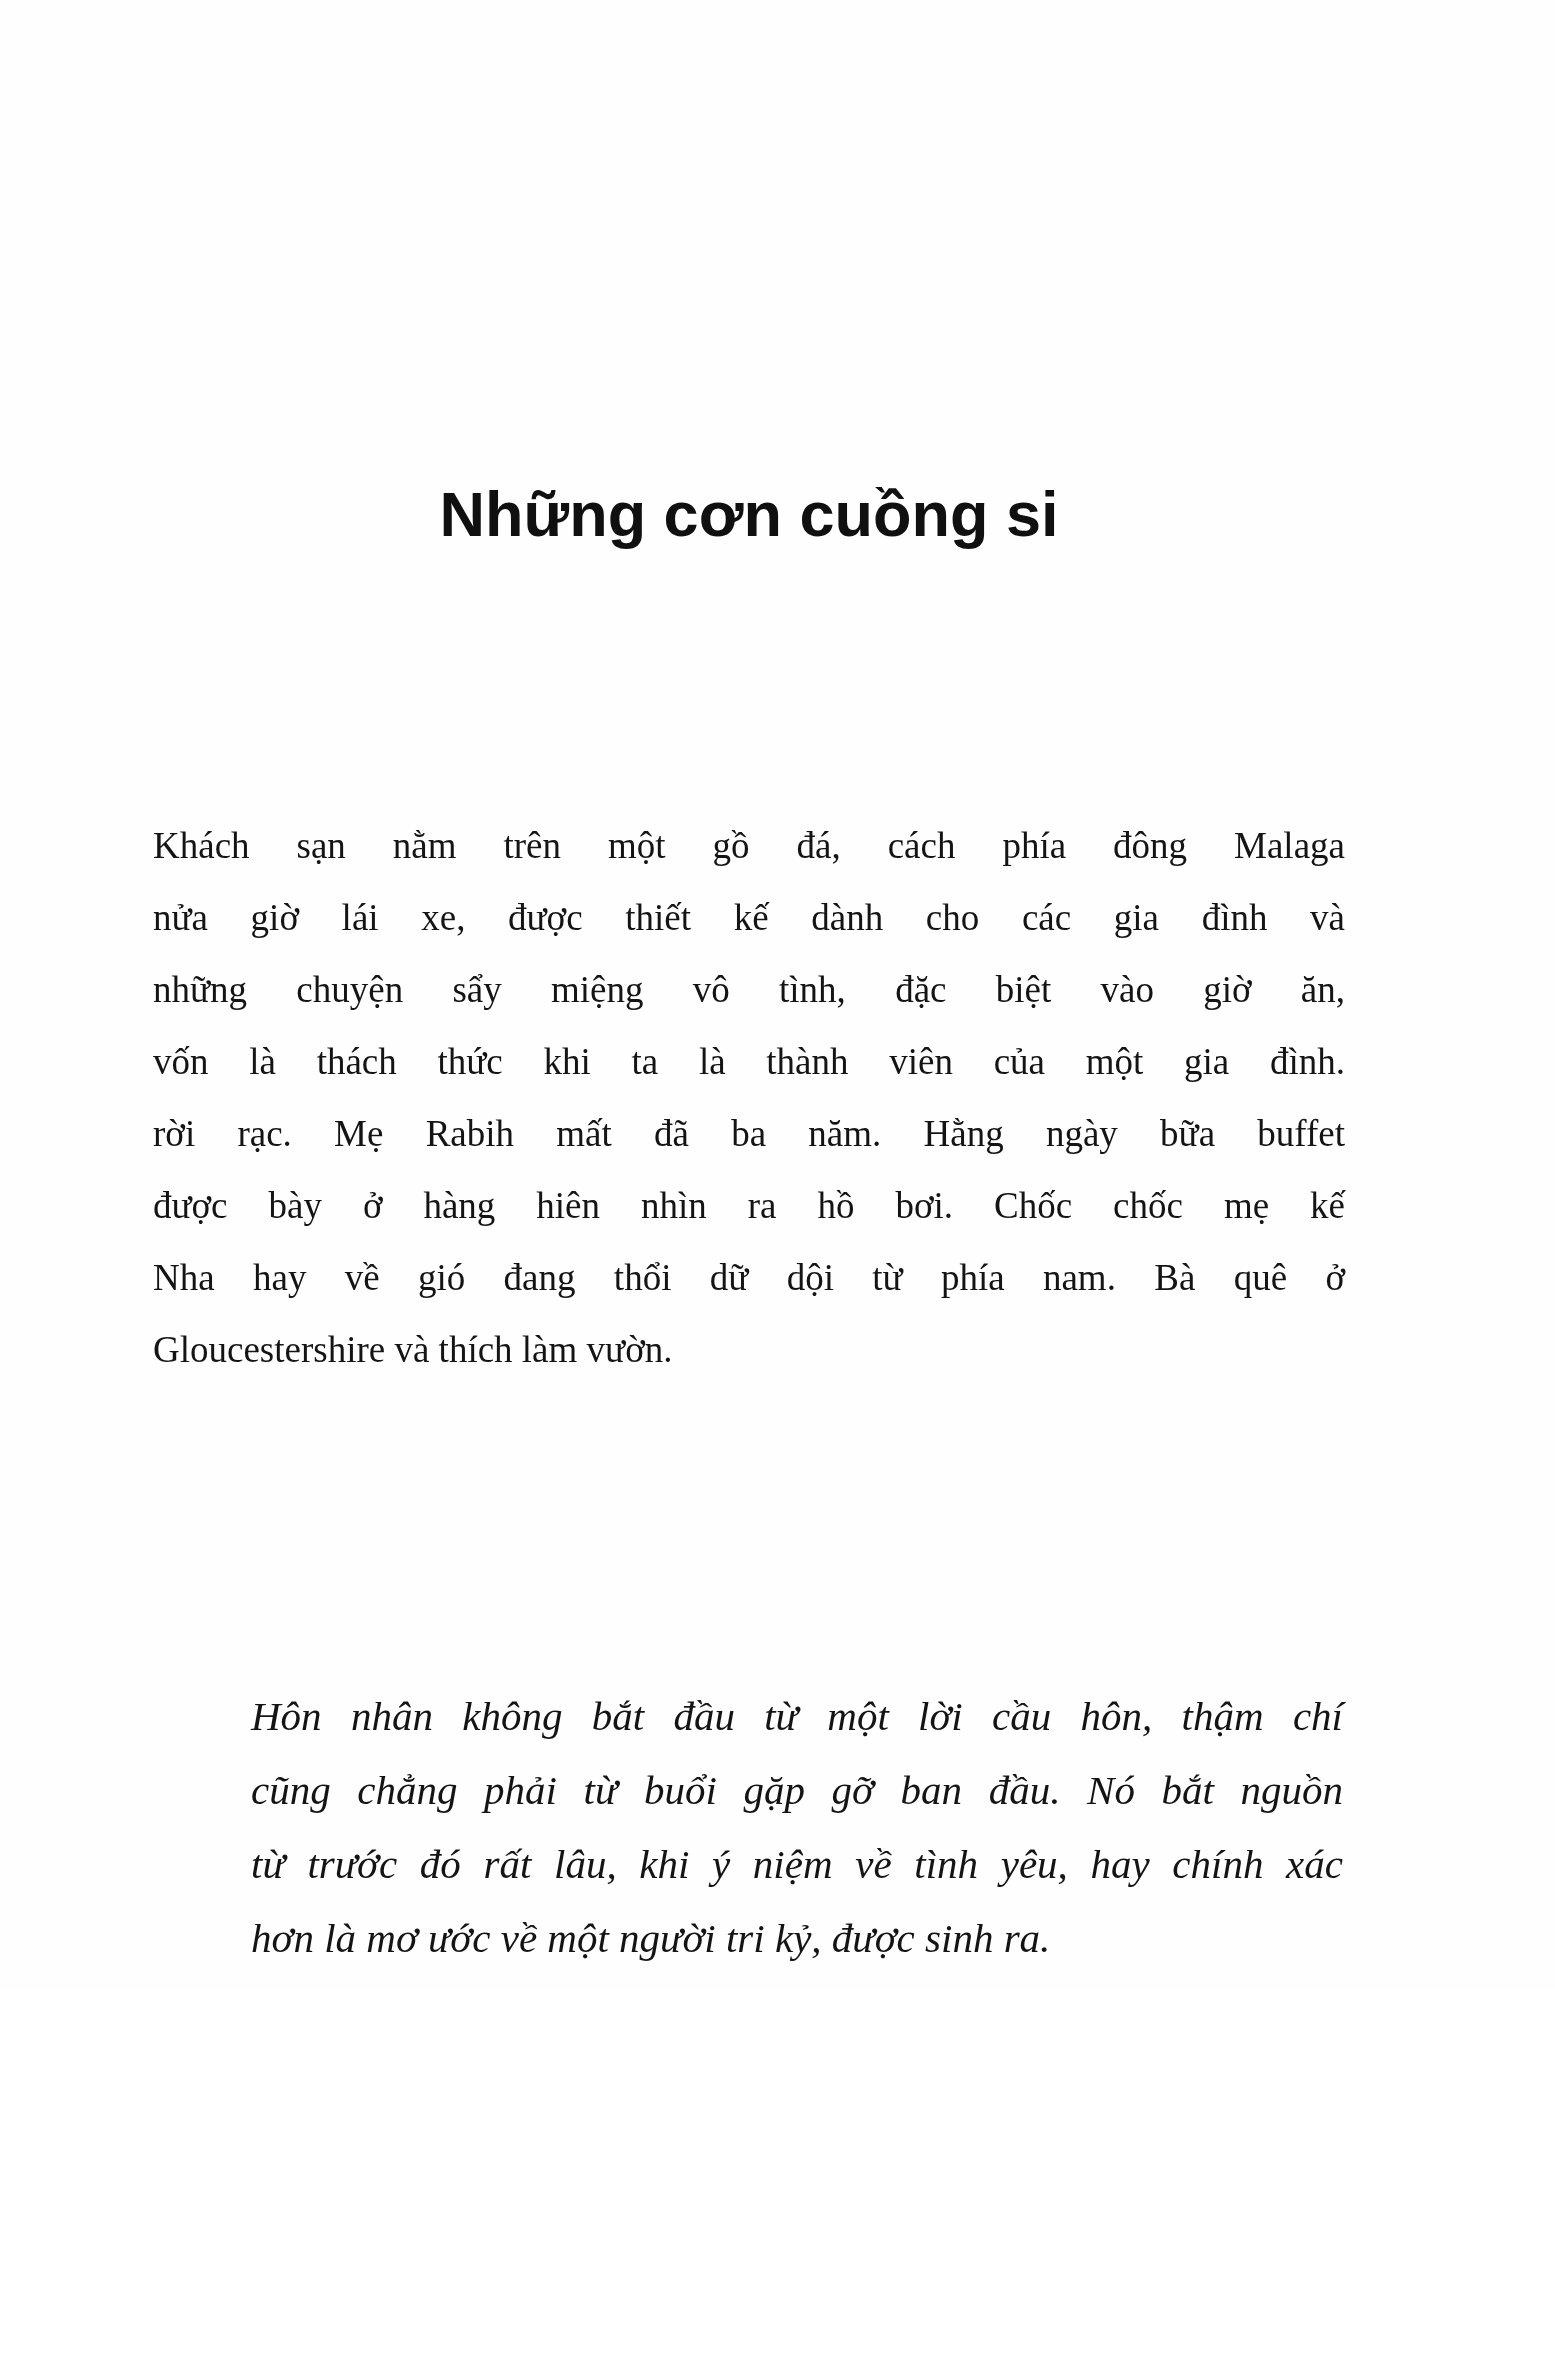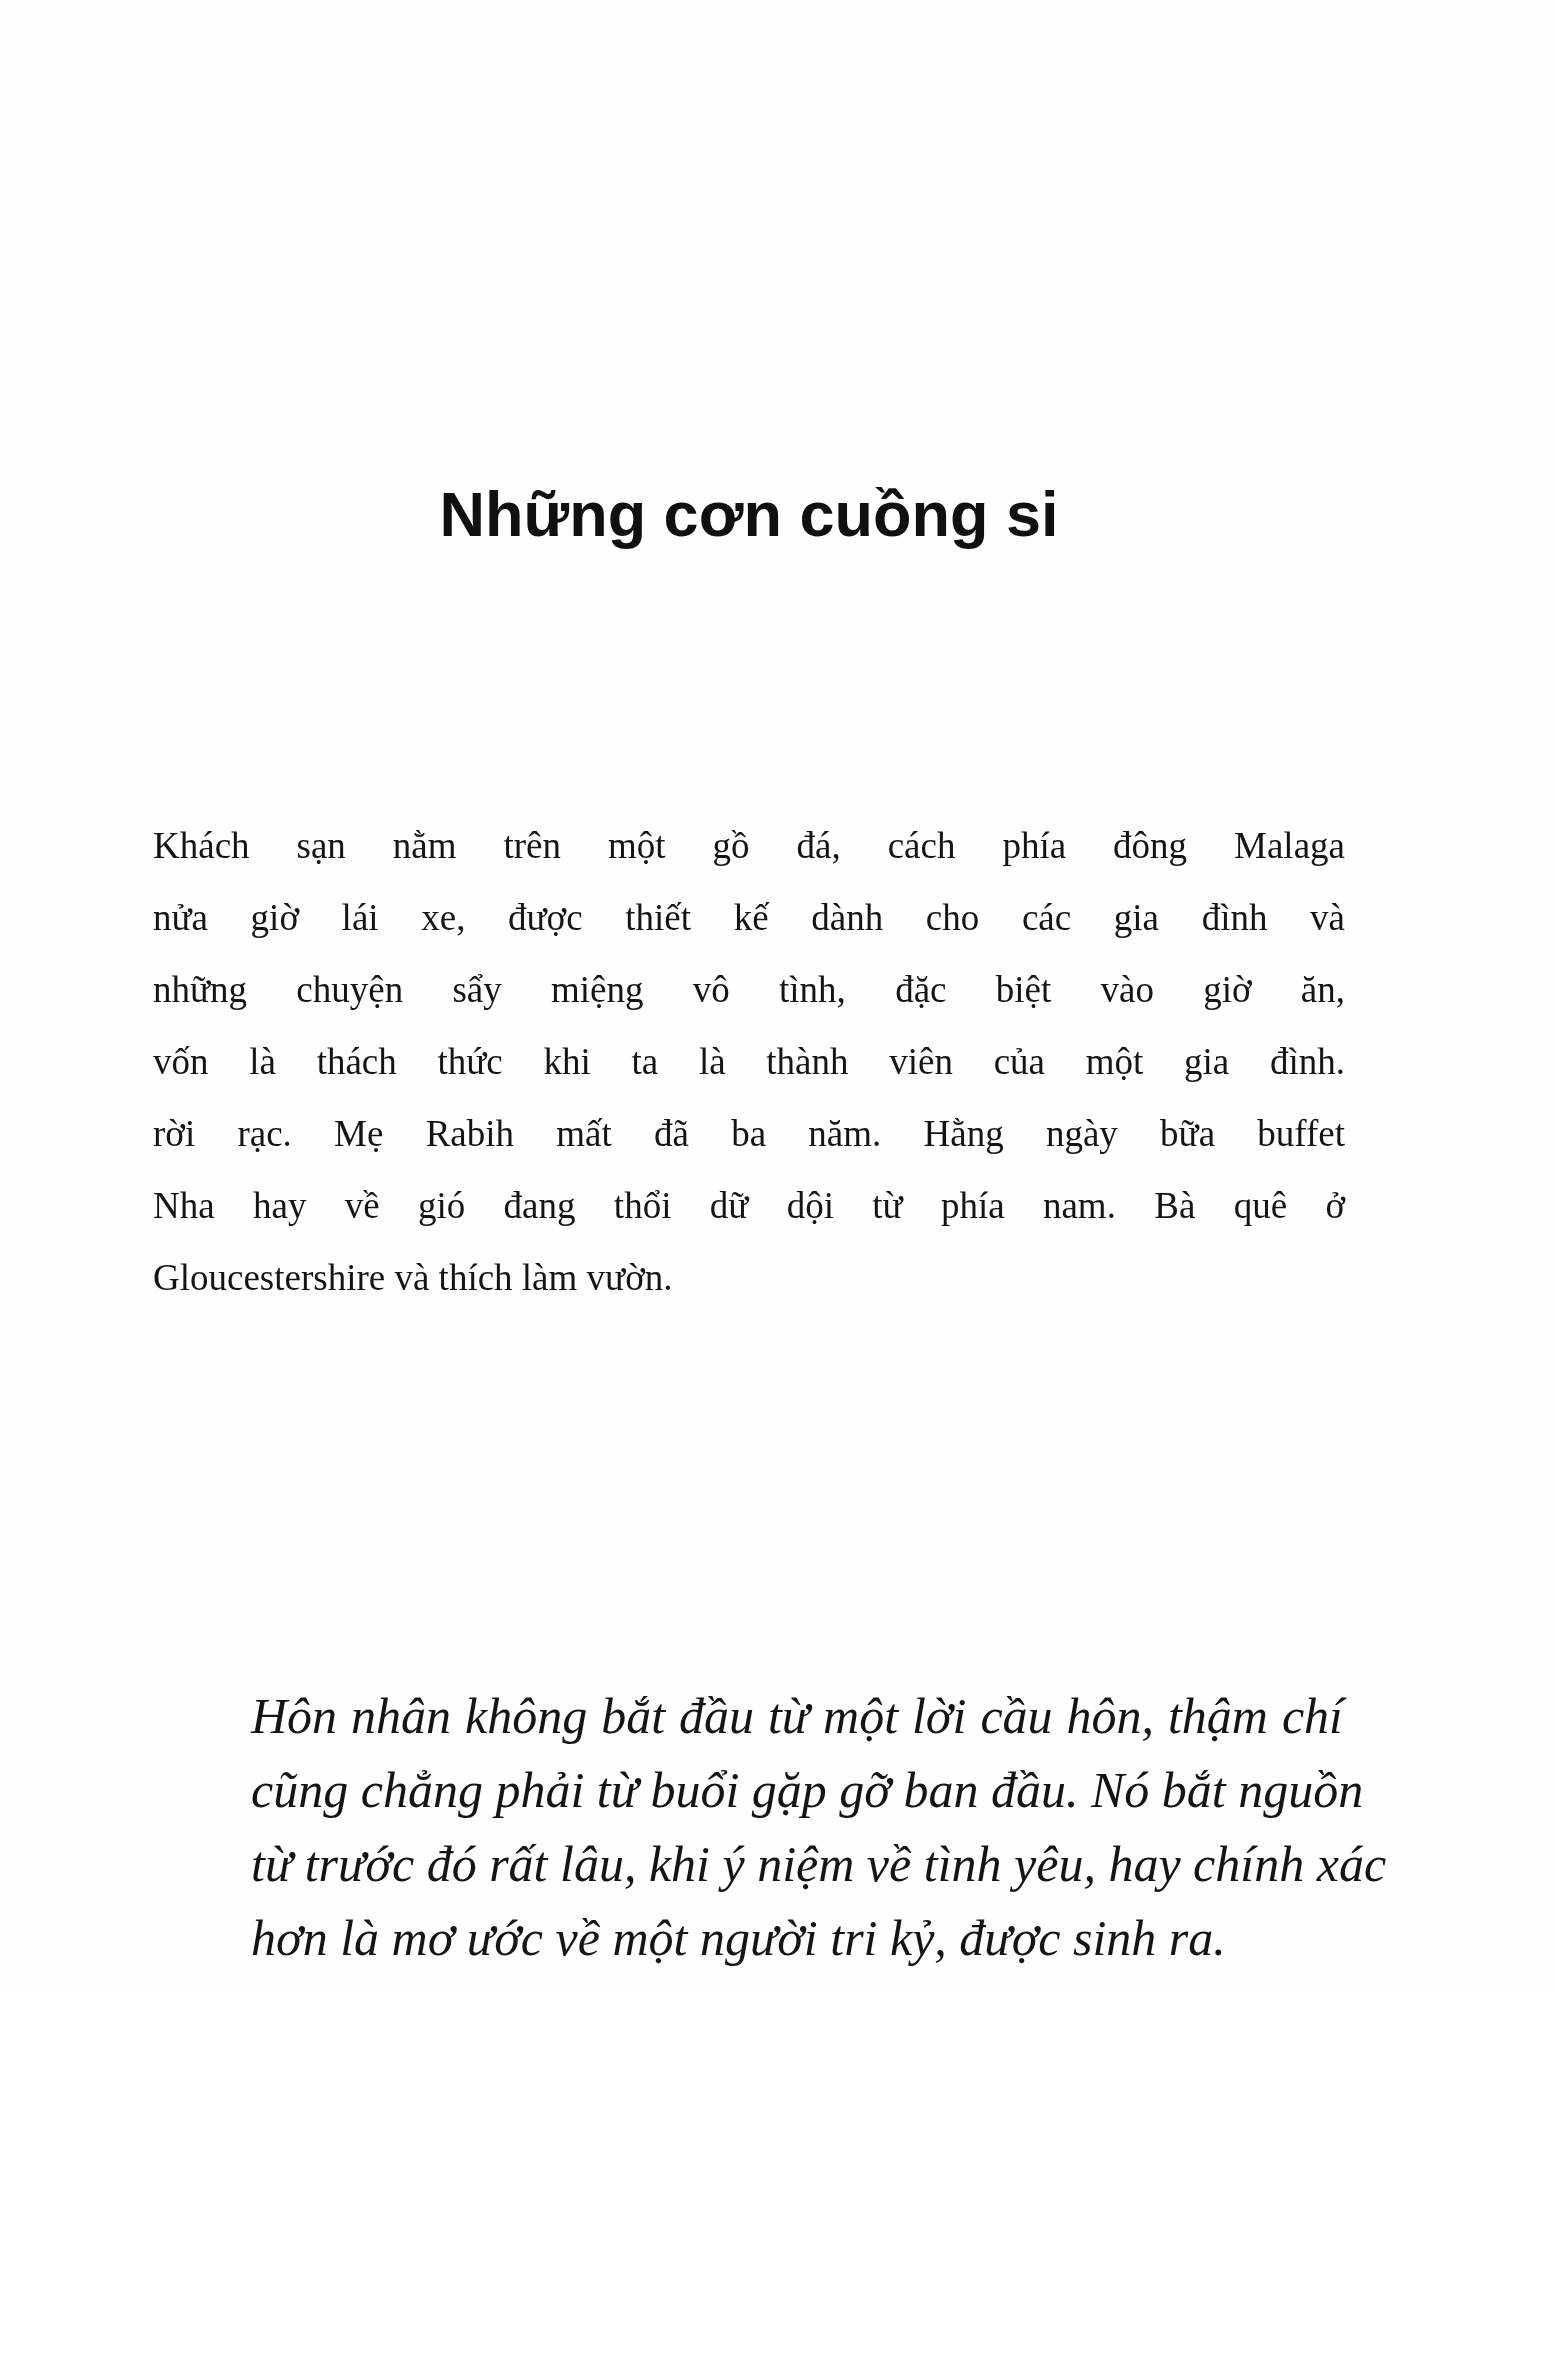--- a/index.html
+++ b/index.html
@@ -46,21 +46,21 @@
   }
   .body-paragraph .line.last {
     text-align-last: left;
   }
   .quote-block {
     position: absolute;
     top: 1679px;
     left: 251px;
     width: 1092px;
     font-style: italic;
-    font-size: 50px;
+    font-size: 41px;
     line-height: 74px;
   }
   .quote-block .line {
     text-align: justify;
     text-align-last: justify;
     height: 74px;
     white-space: nowrap;
   }
   .quote-block .line.last {
     text-align-last: left;
@@ -82,20 +82,21 @@
 <div class="page">
 
   <h1 class="chapter-title">Những cơn cuồng si</h1>
 
   <div class="body-paragraph">
     <div class="line">Khách sạn nằm trên một gồ đá, cách phía đông Malaga</div>
     <div class="line">nửa giờ lái xe, được thiết kế dành cho các gia đình và</div>
     <div class="line">những chuyện sẩy miệng vô tình, đặc biệt vào giờ ăn,</div>
     <div class="line">vốn là thách thức khi ta là thành viên của một gia đình.</div>
     <div class="line">rời rạc. Mẹ Rabih mất đã ba năm. Hằng ngày bữa buffet</div>
+    <div class="line">được bày ở hàng hiên nhìn ra hồ bơi. Chốc chốc mẹ kế</div>
     <div class="line">Nha hay về gió đang thổi dữ dội từ phía nam. Bà quê ở</div>
     <div class="line last">Gloucestershire và thích làm vườn.</div>
   </div>
 
   <div class="quote-block">
     <div class="line">Hôn nhân không bắt đầu từ một lời cầu hôn, thậm chí</div>
     <div class="line">cũng chẳng phải từ buổi gặp gỡ ban đầu. Nó bắt nguồn</div>
     <div class="line">từ trước đó rất lâu, khi ý niệm về tình yêu, hay chính xác</div>
     <div class="line last">hơn là mơ ước về một người tri kỷ, được sinh ra.</div>
   </div>

